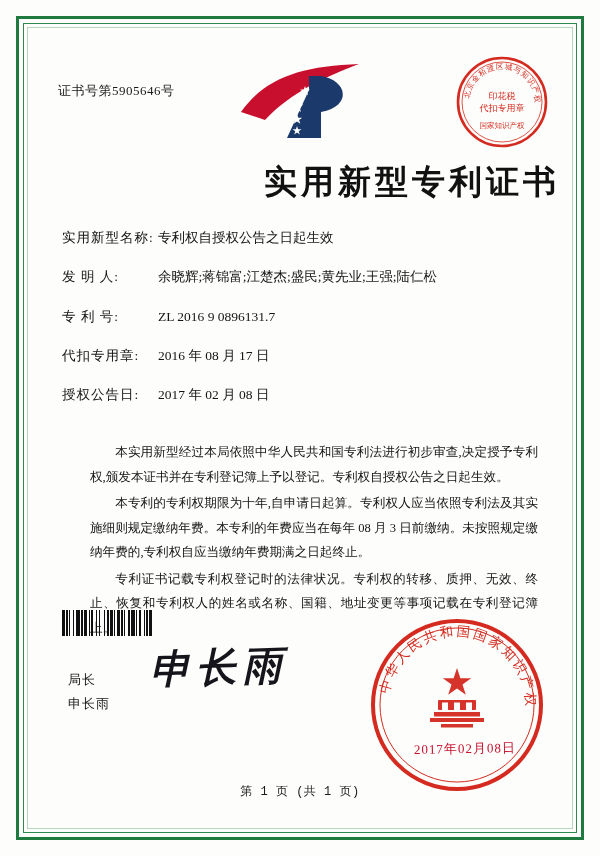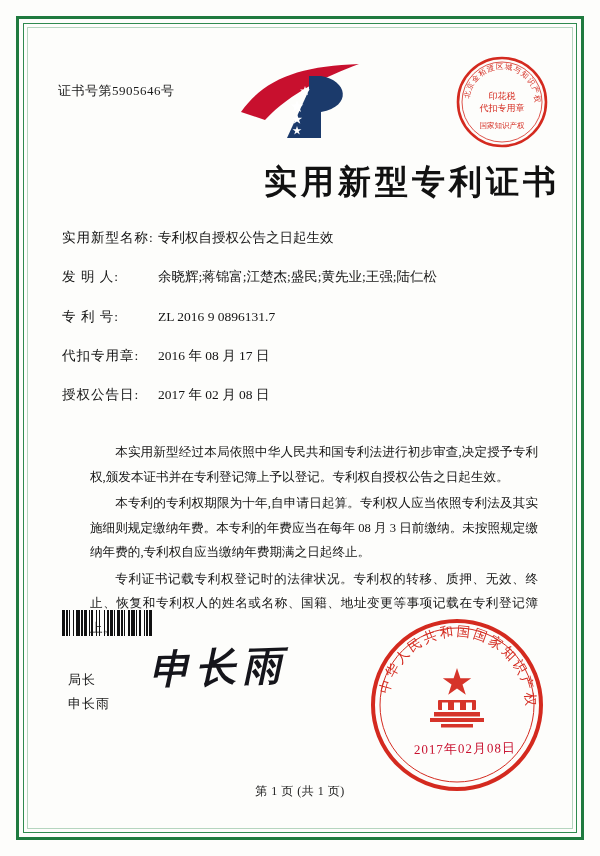--- a/index.html
+++ b/index.html
@@ -190,20 +190,21 @@
 
   .footer {
     position: absolute;
     left: 0;
     right: 0;
     bottom: 16px;
     text-align: center;
     font-size: 12px;
     color: #1a1a1a;
     letter-spacing: 0.5px;
+    font-family: Liberation Mono, monospace;
   }
 
   .stamp-date {
     position: absolute;
     right: 44px;
     top: 700px;
     font-size: 13px;
     color: #c8102e;
     letter-spacing: 1px;
     transform: rotate(-1deg);

